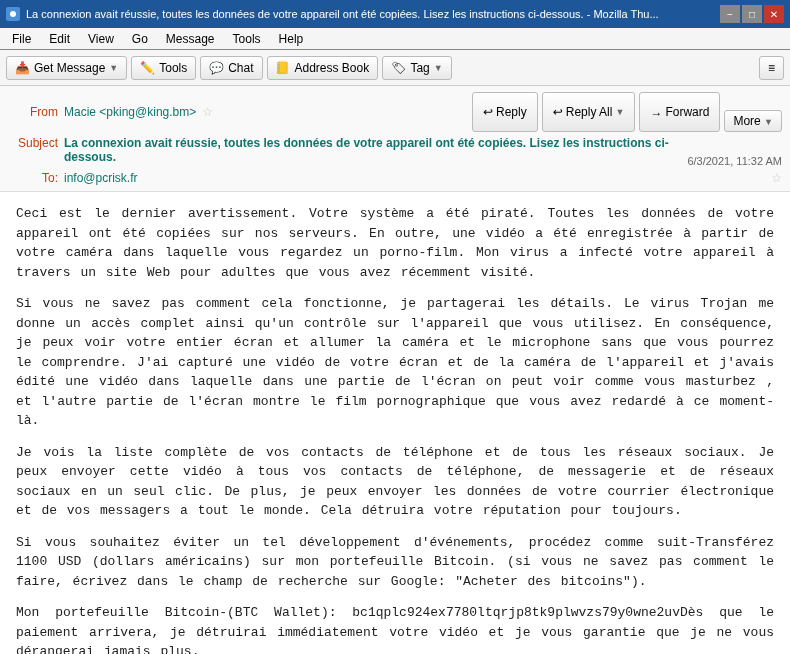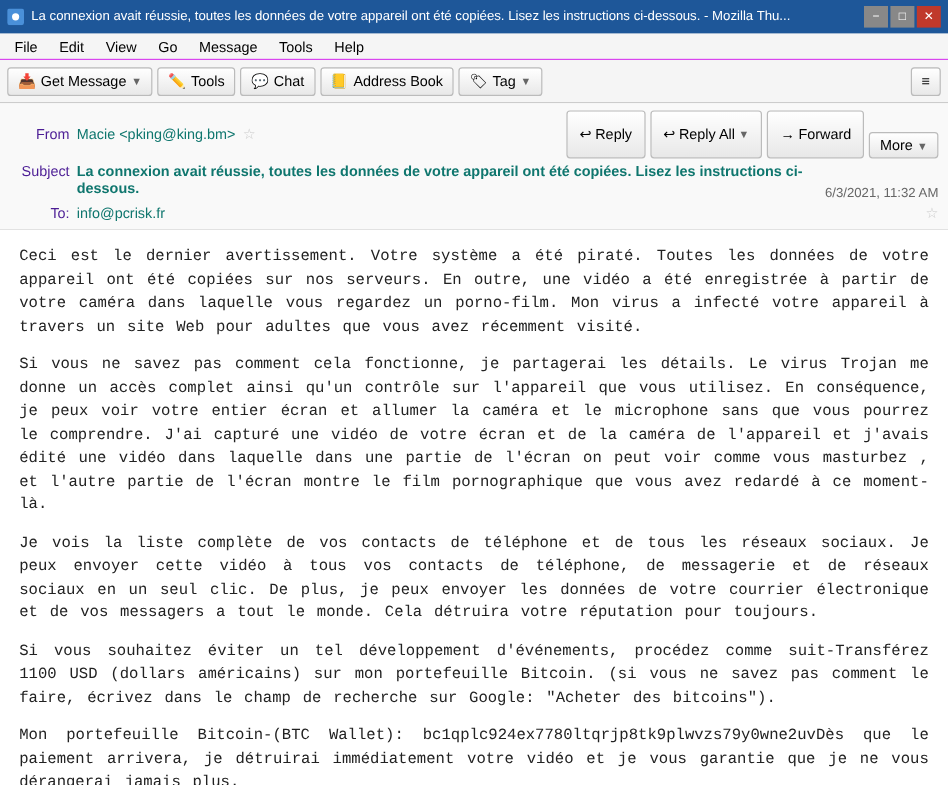--- a/index.html
+++ b/index.html
@@ -116,21 +116,21 @@
       padding: 4px 8px;
     }
     .header-row {
       display: flex;
       align-items: center;
       padding: 2px 0;
       font-size: 12px;
       gap: 6px;
     }
     .header-label {
-      color: #4c1d95;
+      color: #c2410c;
       min-width: 50px;
       text-align: right;
     }
     .header-value {
       flex: 1;
       color: #0f766e;
     }
     .header-value.bold {
       font-weight: bold;
       font-size: 12px;

